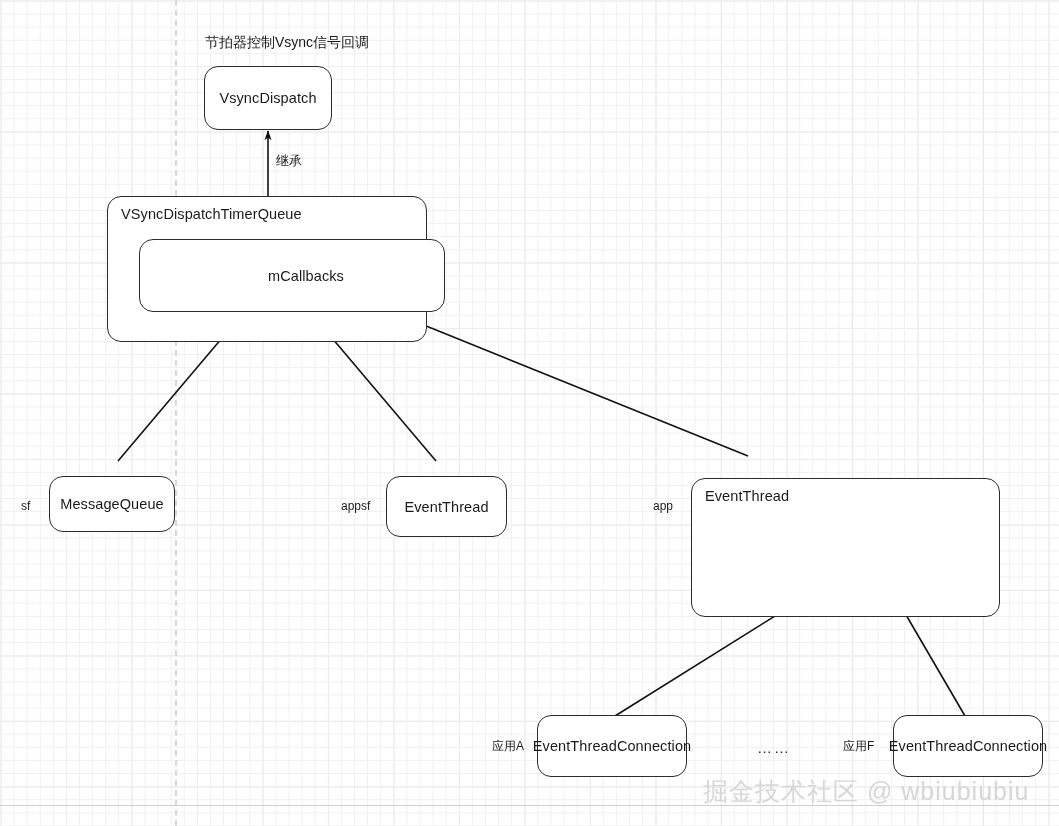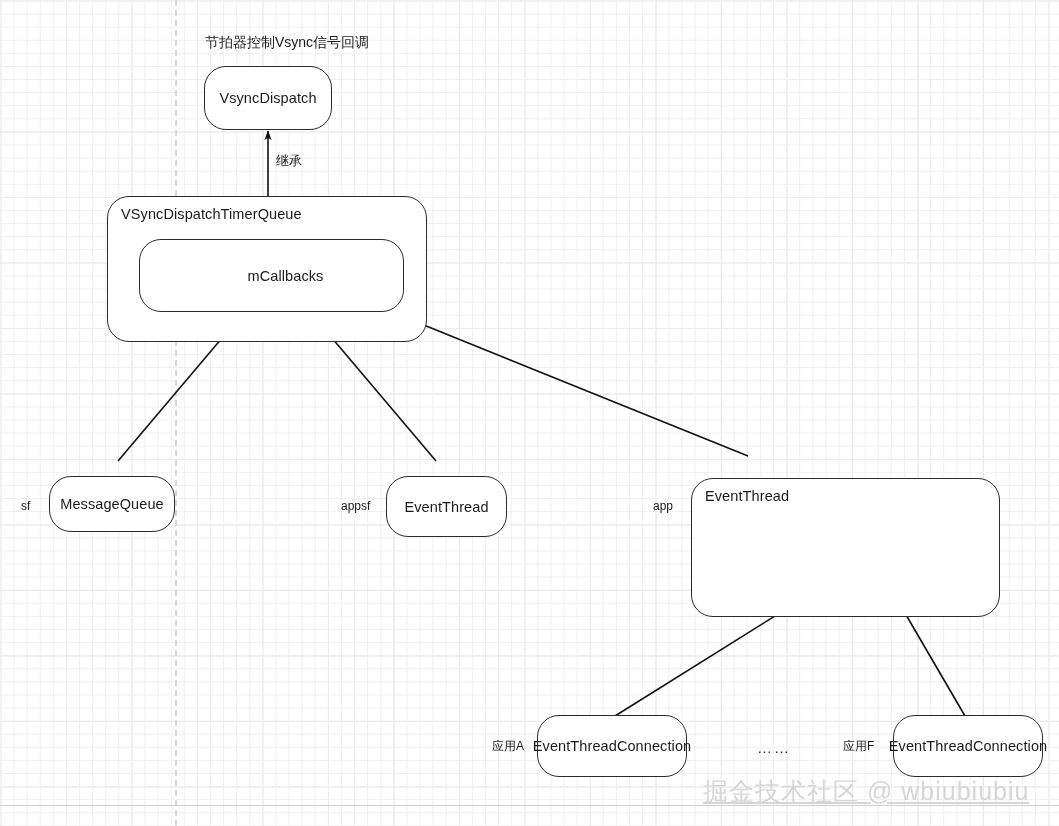--- a/index.html
+++ b/index.html
@@ -42,21 +42,21 @@
     height: 0;
     border-top: 1px solid #d0d0d0;
   }
 
   
   .node {
     position: absolute;
     box-sizing: border-box;
     background: #ffffff;
     border: 1.6px solid #2b2b2b;
-    border-radius: 22px;
+    border-radius: 14px;
   }
   .node.centered {
     display: flex;
     align-items: center;
     justify-content: center;
   }
   .node .label {
     color: #1a1a1a;
     font-size: 14.5px;
     letter-spacing: 0.1px;
@@ -93,21 +93,20 @@
     letter-spacing: 2px;
     white-space: nowrap;
   }
   .watermark {
     position: absolute;
     color: #d6d6d6;
     font-size: 25px;
     white-space: nowrap;
     letter-spacing: 1px;
     pointer-events: none;
-    text-decoration: underline;
   }
   svg.edges {
     position: absolute;
     left: 0;
     top: 0;
     width: 1059px;
     height: 826px;
     overflow: visible;
     pointer-events: none;
   }
@@ -144,21 +143,21 @@
 
   <div class="node centered" style="left:204px; top:66px; width:128px; height:64px;">
     <span class="label">VsyncDispatch</span>
   </div>
 
   <div class="edge-label" style="left:276px; top:152px;">继承</div>
 
   <div class="node group" style="left:107px; top:196px; width:320px; height:146px;">
     <span class="label">VSyncDispatchTimerQueue</span>
   </div>
-  <div class="node centered" style="left:139px; top:239px; width:265px; height:73px;padding-left:28px;">
+  <div class="node centered" style="left:139px; top:239px; width:306px; height:73px;padding-left:28px;">
     <span class="label">mCallbacks</span>
   </div>
 
   <div class="side-label" style="left:21px; top:499px;">sf</div>
   <div class="node centered" style="left:49px; top:476px; width:126px; height:56px;">
     <span class="label">MessageQueue</span>
   </div>
 
   <div class="side-label" style="left:341px; top:499px;">appsf</div>
   <div class="node centered" style="left:386px; top:476px; width:121px; height:61px;">

